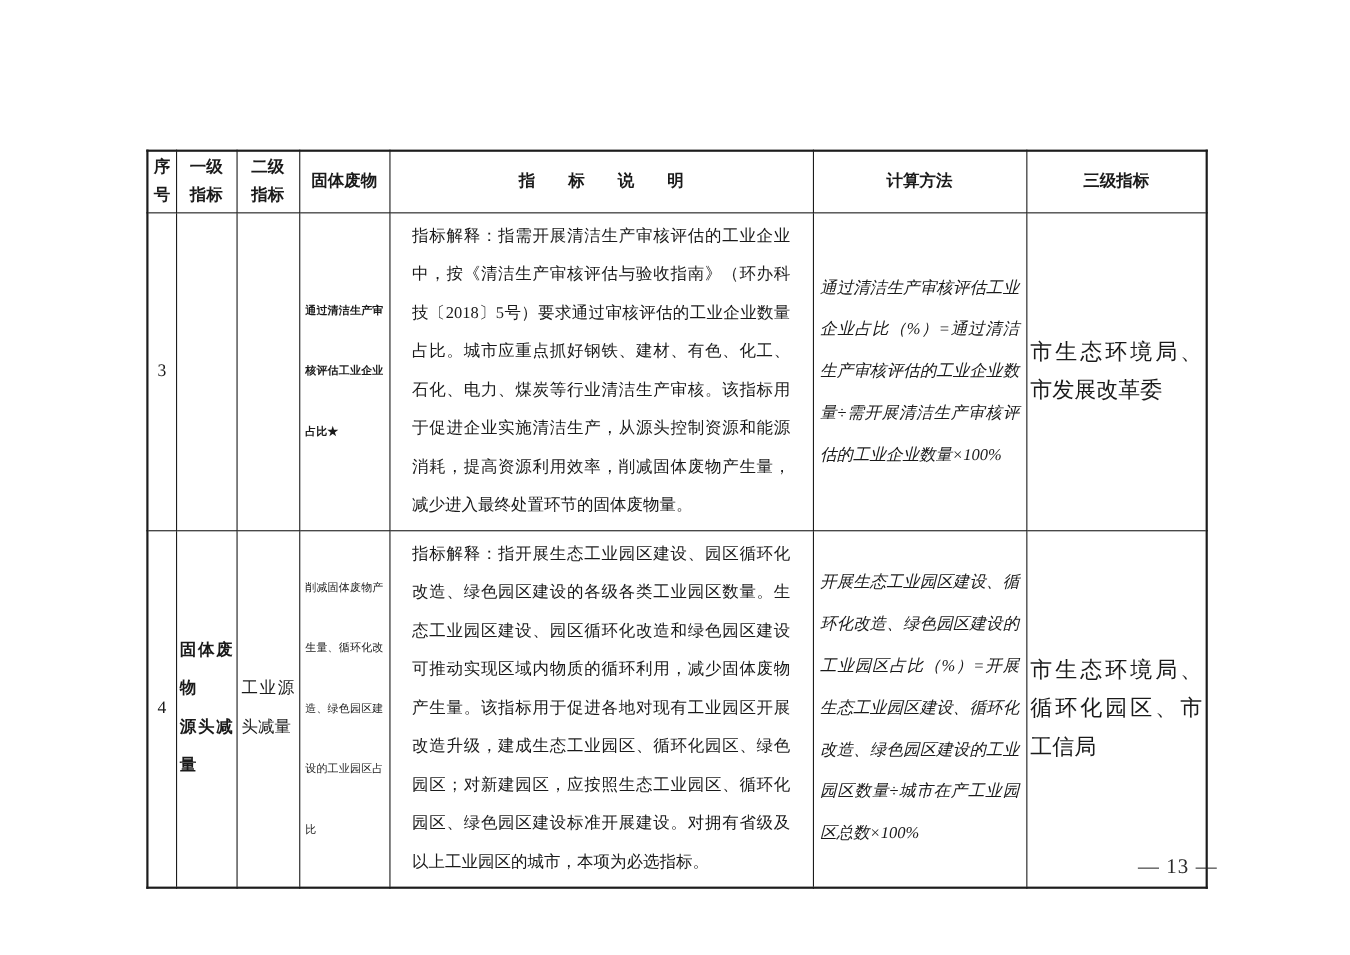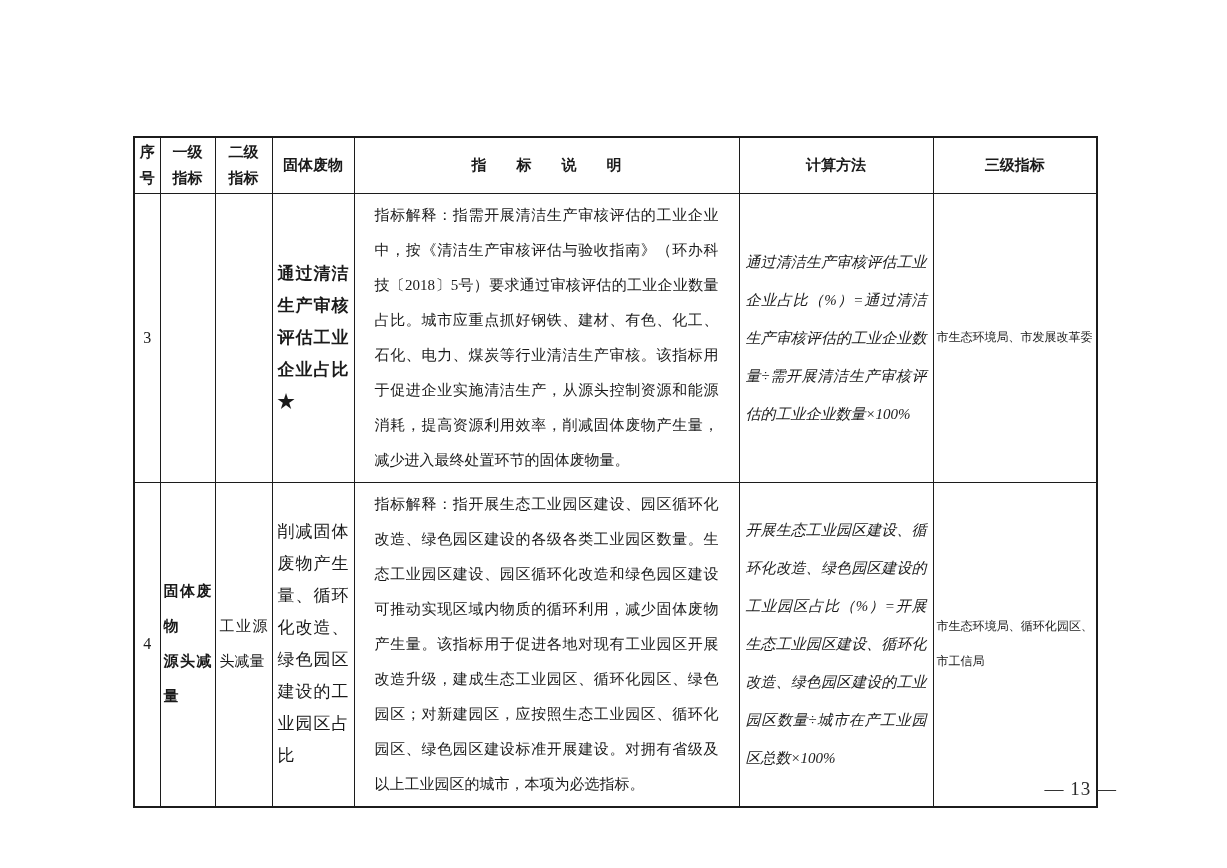--- a/index.html
+++ b/index.html
@@ -57,48 +57,48 @@
     padding: 0 3px;
   }
   .c-l2 {
     text-align: justify;
     font-size: 15px;
     line-height: 35px;
     padding: 0 4px;
   }
   .c-l3 {
     text-align: justify;
-    font-size: 17px;
-    line-height: 32px;
+    font-size: 10px;
+    line-height: 55px;
     padding: 4px 5px;
   }
   .c-l3.bold { font-weight: bold; }
   .c-exp {
     text-align: justify;
     font-size: 15px;
     line-height: 35px;
     padding: 4px 20px;
   }
   .c-calc {
     text-align: justify;
     font-size: 15px;
     line-height: 38px;
     padding: 4px 6px;
     font-style: italic;
   }
   .c-src {
     text-align: justify;
-    font-size: 12px;
+    font-size: 20px;
     line-height: 35px;
     padding: 4px 3px;
   }
   .page-number {
     position: absolute;
     top: 778px;
-    right: 110px;
+    right: 120px;
     font-size: 19px;
     letter-spacing: 1px;
     color: #2a2a2a;
     font-family: "Liberation Serif", serif;
   }
 </style>
 </head>
 <body>
 
 <div class="page">

